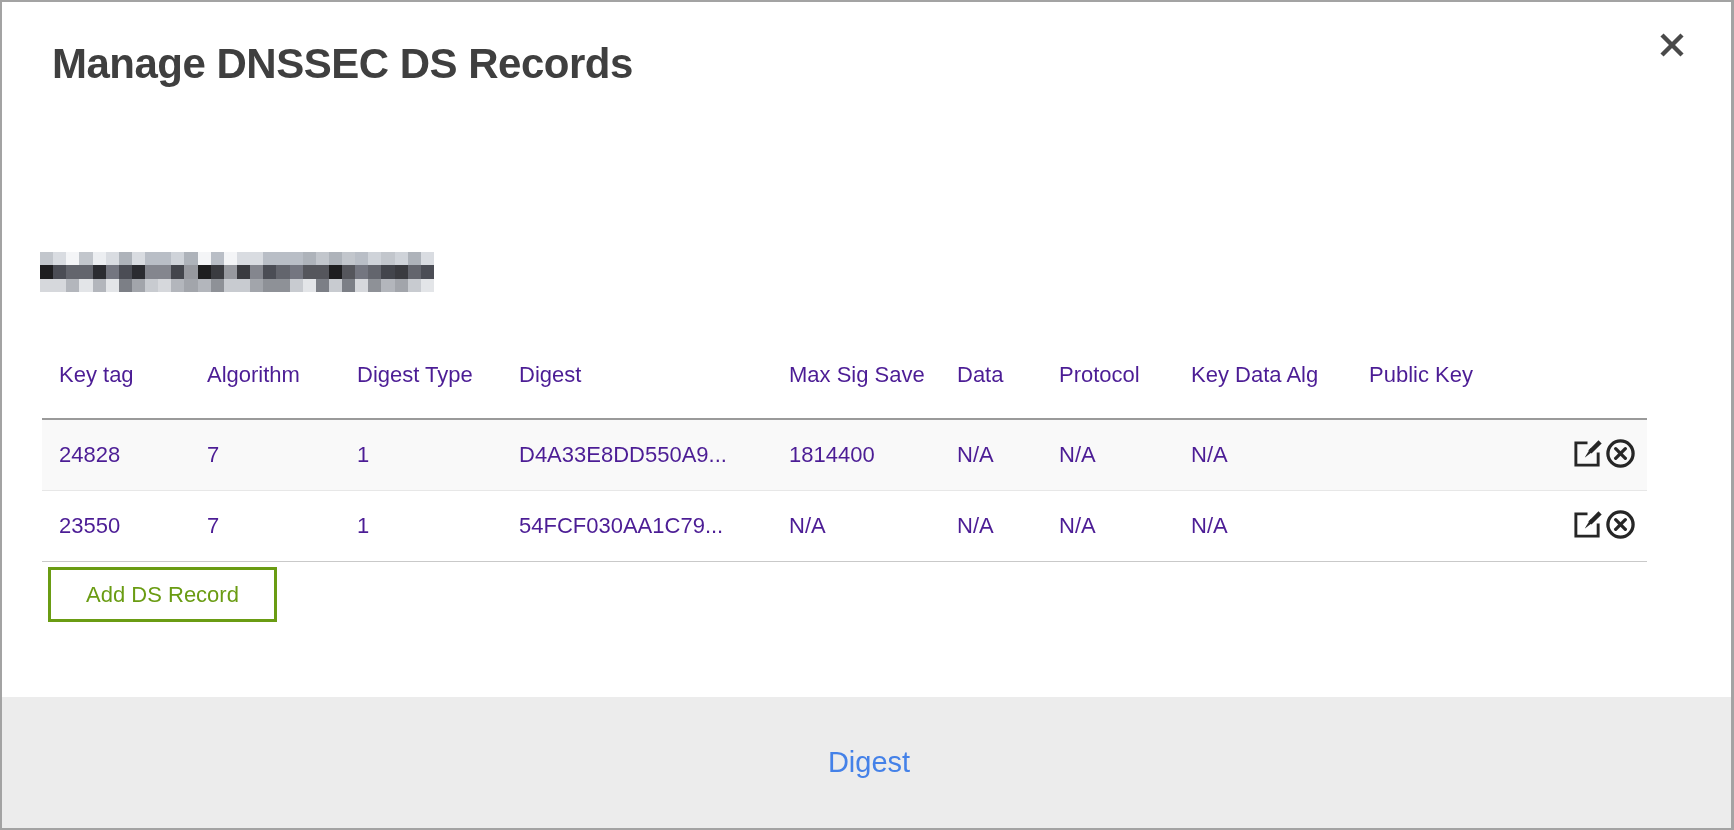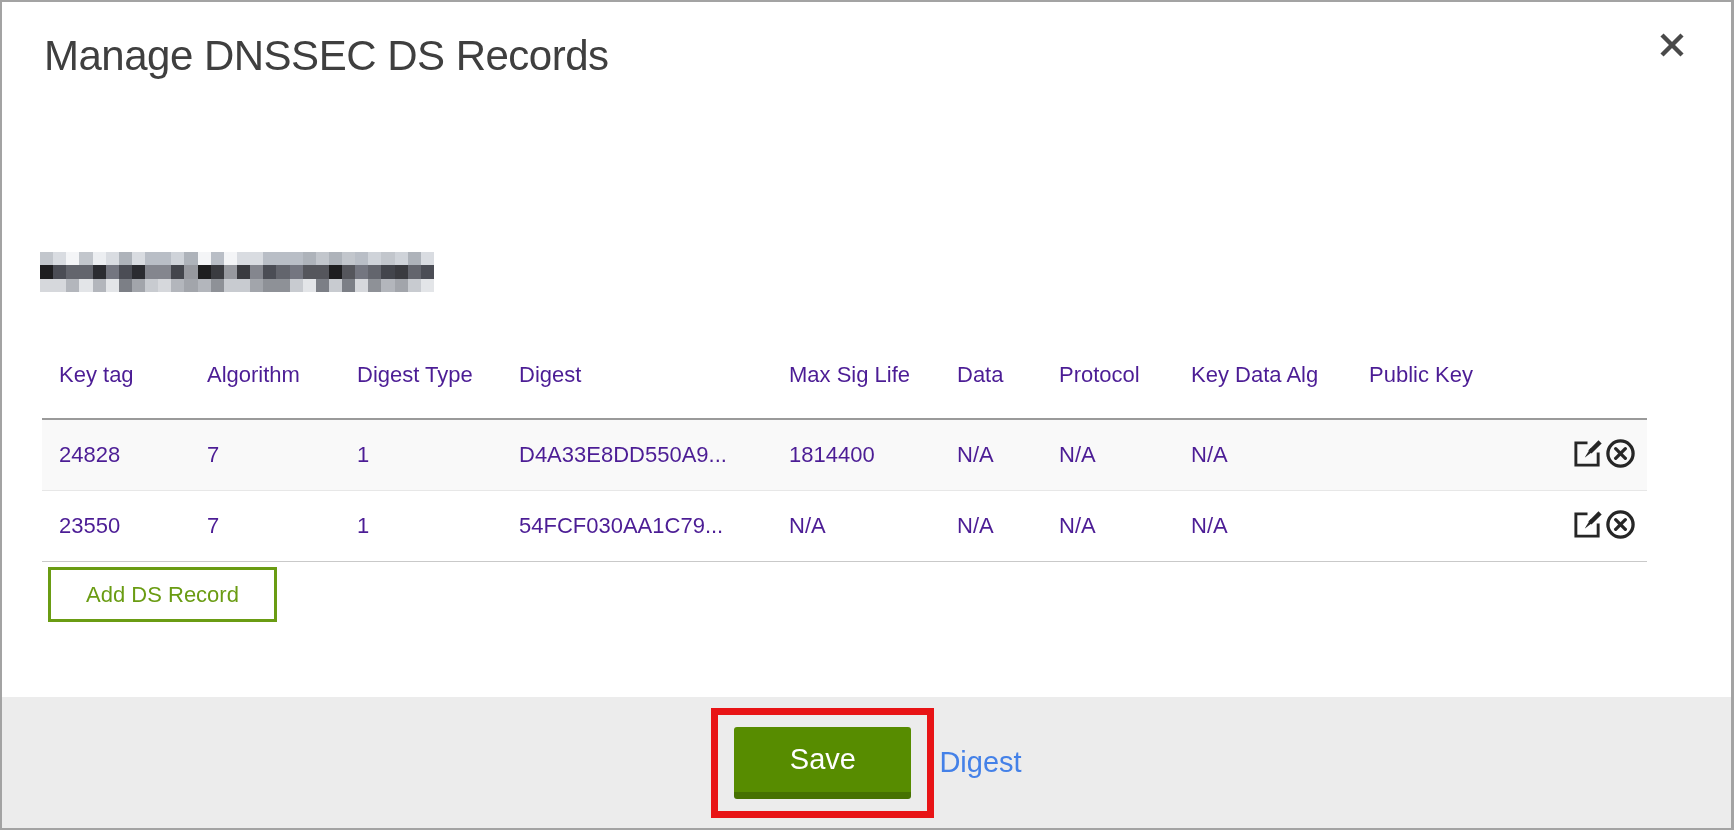--- a/index.html
+++ b/index.html
@@ -1,21 +1,21 @@
 <!DOCTYPE html>
 <html style="--save-green: #578c00; --save-green-dark: #467101; --add-green: #6a9c13; --cancel-blue: #4481e8; --annotation-red: #e81416; --footer-bg: #ececec; --row-alt: #f9f9f9;"><head>
 <meta charset="utf-8">
 <style>
   html,body{margin:0;padding:0;background:#fff;}
   body{width:1734px;height:830px;overflow:hidden;font-family:"Liberation Sans","DejaVu Sans",sans-serif;}
   .dialog{position:relative;width:1734px;height:830px;box-sizing:border-box;
     border:2px solid #a3a3a3;border-right-width:3px;background:#fff;}
 
   
-  .title{position:absolute;left:38px;top:26px;margin:4px;font-size:42px;font-weight:400;
+  .title{position:absolute;left:38px;top:26px;margin:12px;font-size:42px;font-weight:700;
     color:#3f3f3f;letter-spacing:-0.5px;}
   .close-btn{position:absolute;top:26px;right:42px;width:34px;height:34px;border:none;
     background:none;padding:0;cursor:pointer;}
 
   
   .domain-mosaic{position:absolute;left:38px;top:250px;width:394px;height:40px;
     display:grid;grid-template-columns:repeat(30,1fr);grid-template-rows:repeat(3,1fr);}
   .domain-mosaic div{width:100%;height:100%;}
 
   .intro{position:absolute;left:38px;top:316px;font-size:26px;color:#222;}
@@ -168,21 +168,21 @@
         <col style="width:178px">
         <col style="width:210px">
       <col style="width:85px">
     </colgroup>
     <thead>
       <tr>
         <th>Key tag</th>
         <th>Algorithm</th>
         <th>Digest Type</th>
         <th>Digest</th>
-        <th>Max Sig Life</th>
+        <th>Max Sig Save</th>
         <th>Data</th>
         <th>Protocol</th>
         <th>Key Data Alg</th>
         <th>Public Key</th>
         <th></th>
       </tr>
     </thead>
     <tbody>
       <tr>
         <td>24828</td>
@@ -235,19 +235,16 @@
             </svg>
           </button>
         </td>
       </tr>
     </tbody>
   </table>
 
   <button class="add-ds">Add DS Record</button>
 
   <div class="footer">
-    <div class="annotation">
-      <button class="save-btn">Save</button>
-    </div>
     <a class="cancel-link">Digest</a>
   </div>
 
 </div>
 
 </body></html>

